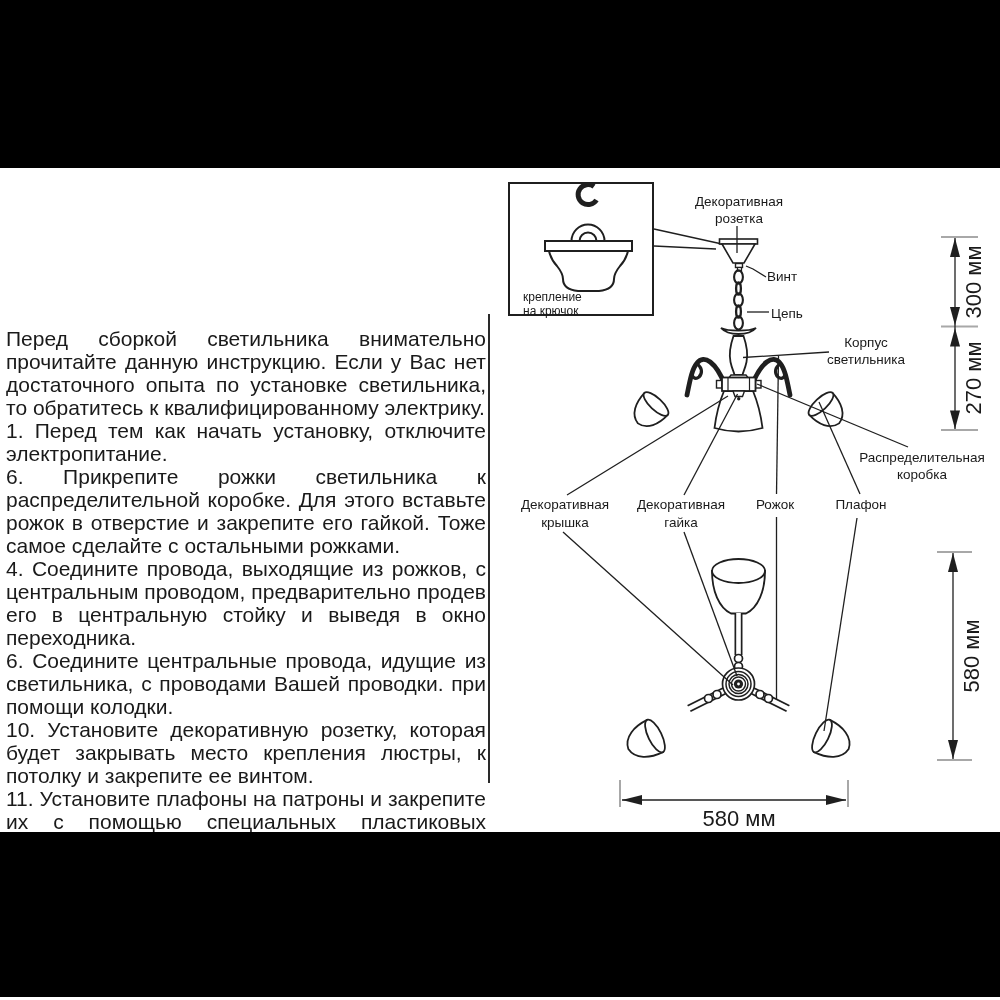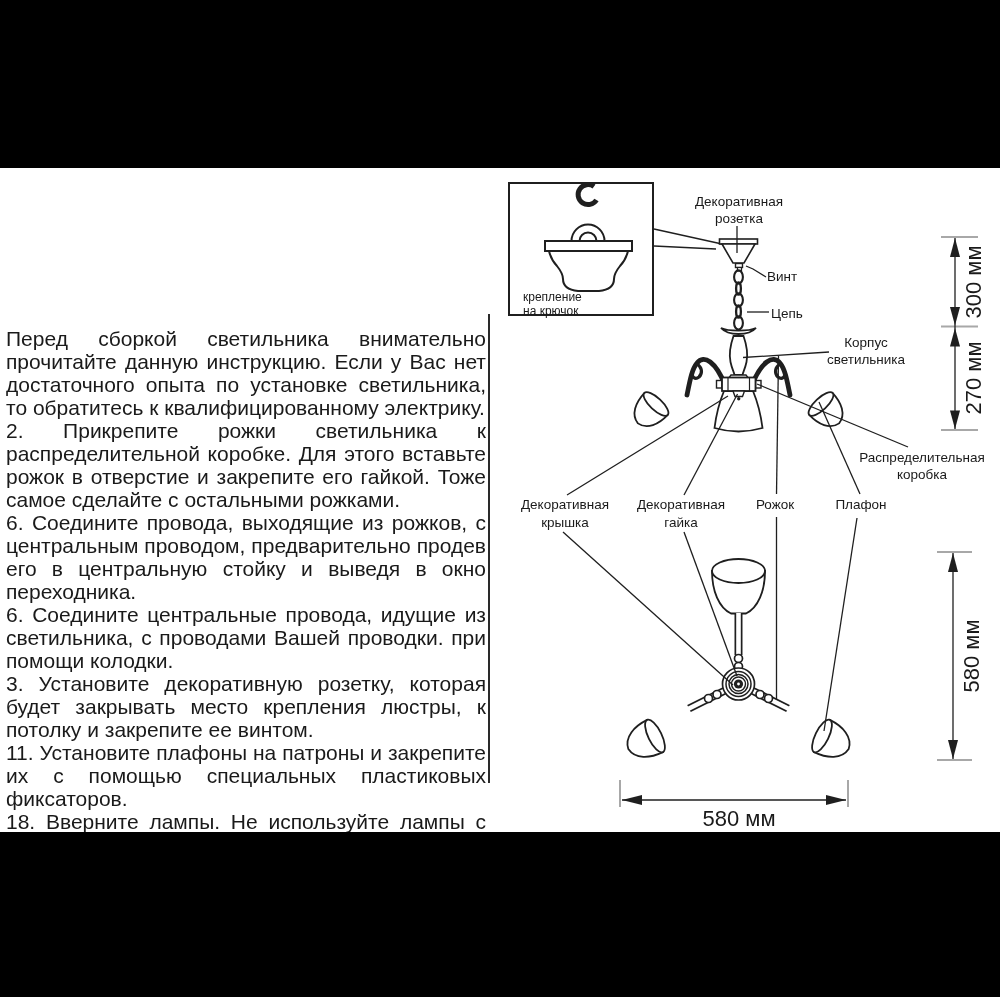--- a/index.html
+++ b/index.html
@@ -22,24 +22,25 @@
   .cap{font-size:12px;}
   .dim{font-size:22px;}
 </style>
 </head>
 <body>
 
 <div class="bar bar-top"></div>
 
 <div class="instructions">
   <p>Перед сборкой светильника внимательно прочитайте данную инструкцию. Если у Вас нет достаточного опыта по установке светильника, то обратитесь к квалифицированному электрику.</p>
-  <p>2. Прикрепите рожки светильника к распределительной коробке. Для этого вставьте рожок в отверстие и закрепите его гайкой. Тоже самое сделайте с остальными рожками.</p>
-  <p>6. Соедините провода, выходящие из рожков, с центральным проводом, предварительно продев его в центральную стойку и выведя в окно переходника.</p>
+  <p>1. Перед тем как начать установку, отключите электропитание.</p>
+  <p>6. Прикрепите рожки светильника к распределительной коробке. Для этого вставьте рожок в отверстие и закрепите его гайкой. Тоже самое сделайте с остальными рожками.</p>
+  <p>4. Соедините провода, выходящие из рожков, с центральным проводом, предварительно продев его в центральную стойку и выведя в окно переходника.</p>
   <p>6. Соедините центральные провода, идущие из светильника, с проводами Вашей проводки. при помощи колодки.</p>
-  <p>3. Установите декоративную розетку, которая будет закрывать место крепления люстры, к потолку и закрепите ее винтом.</p>
+  <p>10. Установите декоративную розетку, которая будет закрывать место крепления люстры, к потолку и закрепите ее винтом.</p>
   <p>11. Установите плафоны на патроны и закрепите их с помощью специальных пластиковых фиксаторов.</p>
   <p>18. Вверните лампы. Не используйте лампы с большей мощнос­тью, чем указано на специальной наклейке на патроне.</p>
   <p>13. Включите электропитание.</p>
 </div>
 
 <div class="vdivider"></div>
 
 <svg width="1000" height="1000" viewBox="0 0 1000 1000">
 
   <g>

